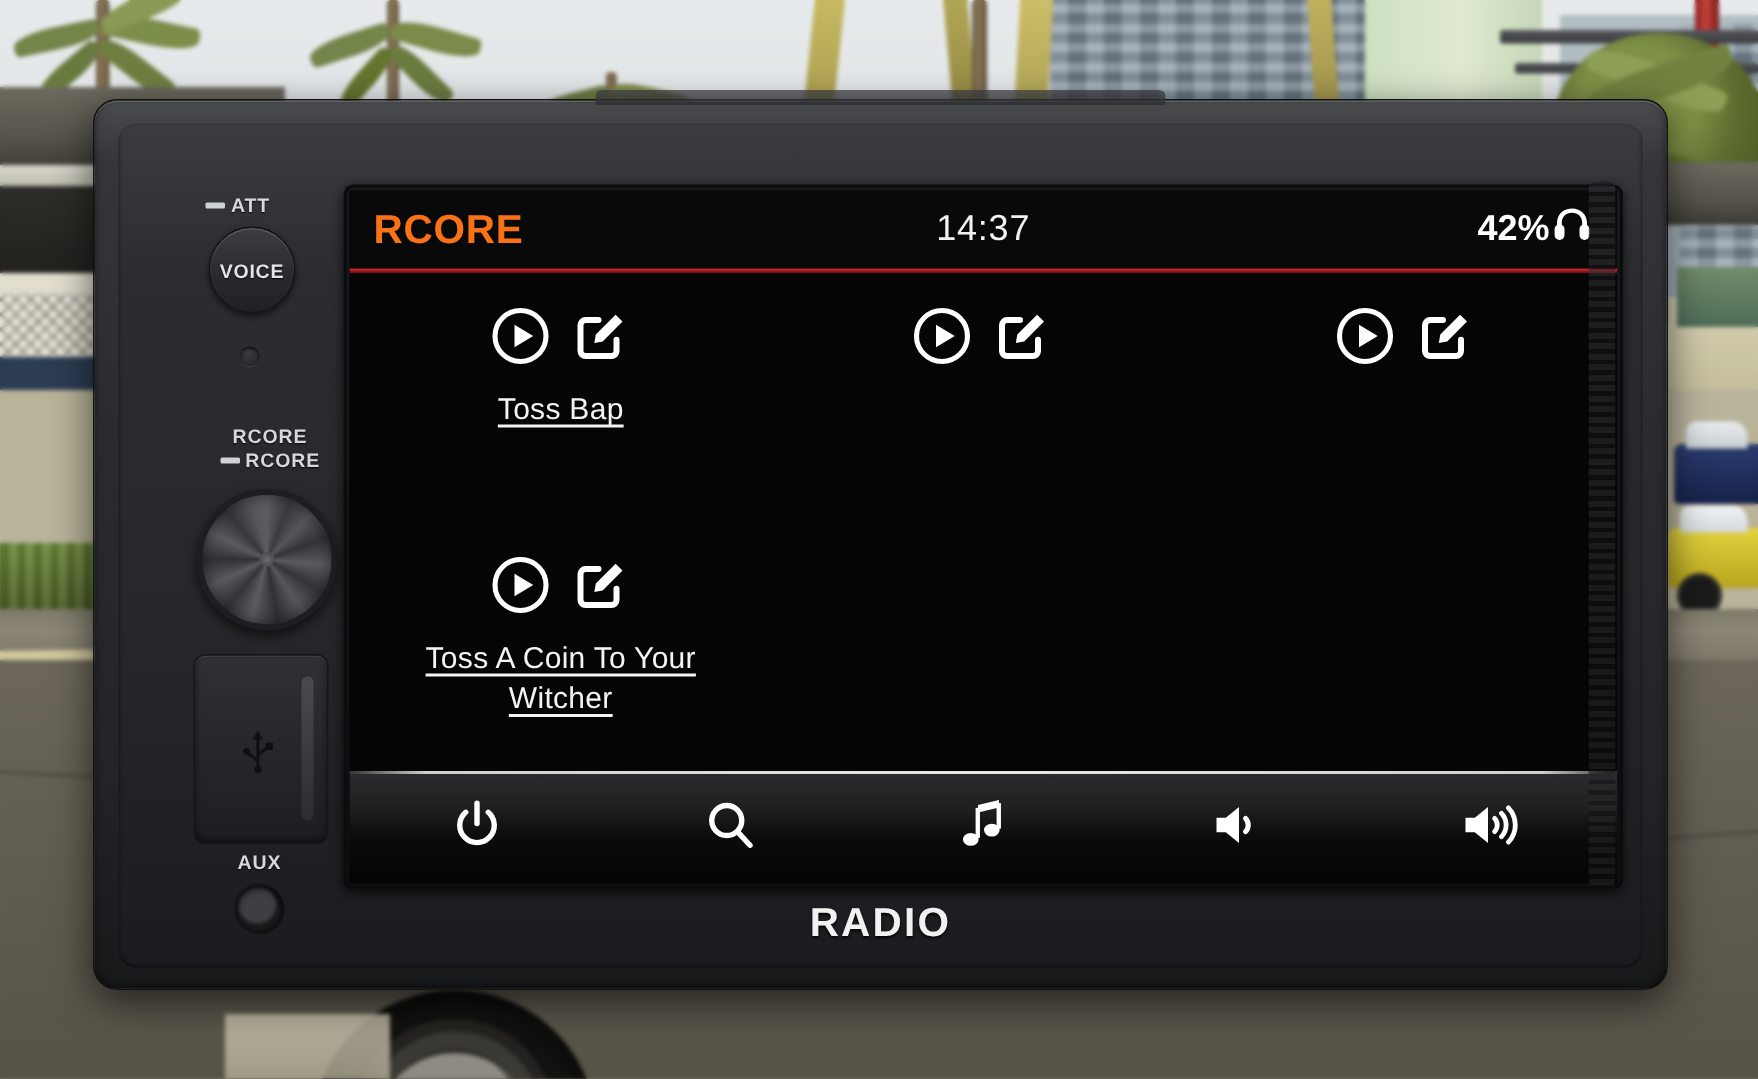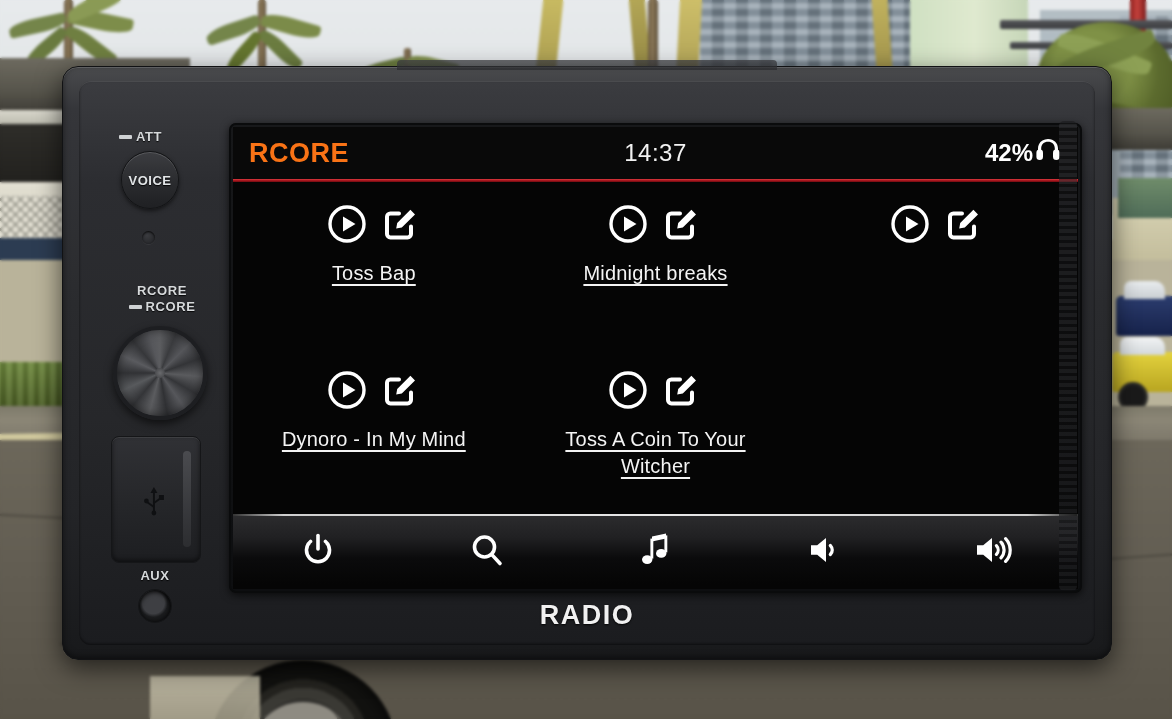--- a/index.html
+++ b/index.html
@@ -179,21 +179,21 @@
     left: 16px; top: 14px;
     width: 1016px; height: 564px;
     border-radius: 12px;
     background: linear-gradient(#3b3c40 0%, #2c2d31 18%, #26272a 60%, #1b1c1f 100%);
     box-shadow: inset 0 1px 0 rgba(255,255,255,.10), inset 0 -1px 3px rgba(0,0,0,.6);
   }
 
   
   .ctrl-col {
     position: absolute;
-    left: 22px; top: 30px;
+    left: 40px; top: 30px;
     width: 122px; height: 512px;
   }
   .att-row {
     position: absolute;
     left: 18px; top: 18px;
     display: flex;
     align-items: center;
     gap: 4px;
   }
   .dash {
@@ -616,72 +616,54 @@
                 <span>
                   <svg width="40" height="40" viewBox="0 0 40 40" fill="none">
                     <path d="M30 22.5V30a3.4 3.4 0 0 1-3.4 3.4H9.4A3.4 3.4 0 0 1 6 30V12.8a3.4 3.4 0 0 1 3.4-3.4H18" stroke="#ffffff" stroke-width="4" stroke-linecap="round"></path>
                     <path d="M15.2 24.6l1-5.6L29.4 5.8l4.6 4.6-13.2 13.2-5.6 1z" fill="#ffffff"></path>
                   </svg>
                 </span>
               </div>
               <div class="track-title">Toss Bap</div>
             </div>
 
+
             <div class="cell">
               <div class="cell-icons">
                 <span>
                   <svg width="40" height="40" viewBox="0 0 40 40" fill="none">
                     <circle cx="20" cy="20" r="17" stroke="#ffffff" stroke-width="3.4"></circle>
                     <path d="M16 12.5 L28.5 20 L16 27.5 Z" fill="#ffffff"></path>
                   </svg>
                 </span>
                 <span>
                   <svg width="40" height="40" viewBox="0 0 40 40" fill="none">
                     <path d="M30 22.5V30a3.4 3.4 0 0 1-3.4 3.4H9.4A3.4 3.4 0 0 1 6 30V12.8a3.4 3.4 0 0 1 3.4-3.4H18" stroke="#ffffff" stroke-width="4" stroke-linecap="round"></path>
                     <path d="M15.2 24.6l1-5.6L29.4 5.8l4.6 4.6-13.2 13.2-5.6 1z" fill="#ffffff"></path>
                   </svg>
                 </span>
               </div>
-              <div class="track-title">Midnight breaks</div>
-            </div>
+            </div>
+
 
             <div class="cell">
               <div class="cell-icons">
                 <span>
                   <svg width="40" height="40" viewBox="0 0 40 40" fill="none">
                     <circle cx="20" cy="20" r="17" stroke="#ffffff" stroke-width="3.4"></circle>
                     <path d="M16 12.5 L28.5 20 L16 27.5 Z" fill="#ffffff"></path>
                   </svg>
                 </span>
                 <span>
                   <svg width="40" height="40" viewBox="0 0 40 40" fill="none">
                     <path d="M30 22.5V30a3.4 3.4 0 0 1-3.4 3.4H9.4A3.4 3.4 0 0 1 6 30V12.8a3.4 3.4 0 0 1 3.4-3.4H18" stroke="#ffffff" stroke-width="4" stroke-linecap="round"></path>
                     <path d="M15.2 24.6l1-5.6L29.4 5.8l4.6 4.6-13.2 13.2-5.6 1z" fill="#ffffff"></path>
                   </svg>
                 </span>
               </div>
-            </div>
-
-
-            <div class="cell">
-              <div class="cell-icons">
-                <span>
-                  <svg width="40" height="40" viewBox="0 0 40 40" fill="none">
-                    <circle cx="20" cy="20" r="17" stroke="#ffffff" stroke-width="3.4"></circle>
-                    <path d="M16 12.5 L28.5 20 L16 27.5 Z" fill="#ffffff"></path>
-                  </svg>
-                </span>
-                <span>
-                  <svg width="40" height="40" viewBox="0 0 40 40" fill="none">
-                    <path d="M30 22.5V30a3.4 3.4 0 0 1-3.4 3.4H9.4A3.4 3.4 0 0 1 6 30V12.8a3.4 3.4 0 0 1 3.4-3.4H18" stroke="#ffffff" stroke-width="4" stroke-linecap="round"></path>
-                    <path d="M15.2 24.6l1-5.6L29.4 5.8l4.6 4.6-13.2 13.2-5.6 1z" fill="#ffffff"></path>
-                  </svg>
-                </span>
-              </div>
-              <div class="track-title">Dynoro - In My Mind</div>
             </div>
 
             <div class="cell">
               <div class="cell-icons">
                 <span>
                   <svg width="40" height="40" viewBox="0 0 40 40" fill="none">
                     <circle cx="20" cy="20" r="17" stroke="#ffffff" stroke-width="3.4"></circle>
                     <path d="M16 12.5 L28.5 20 L16 27.5 Z" fill="#ffffff"></path>
                   </svg>
                 </span>

